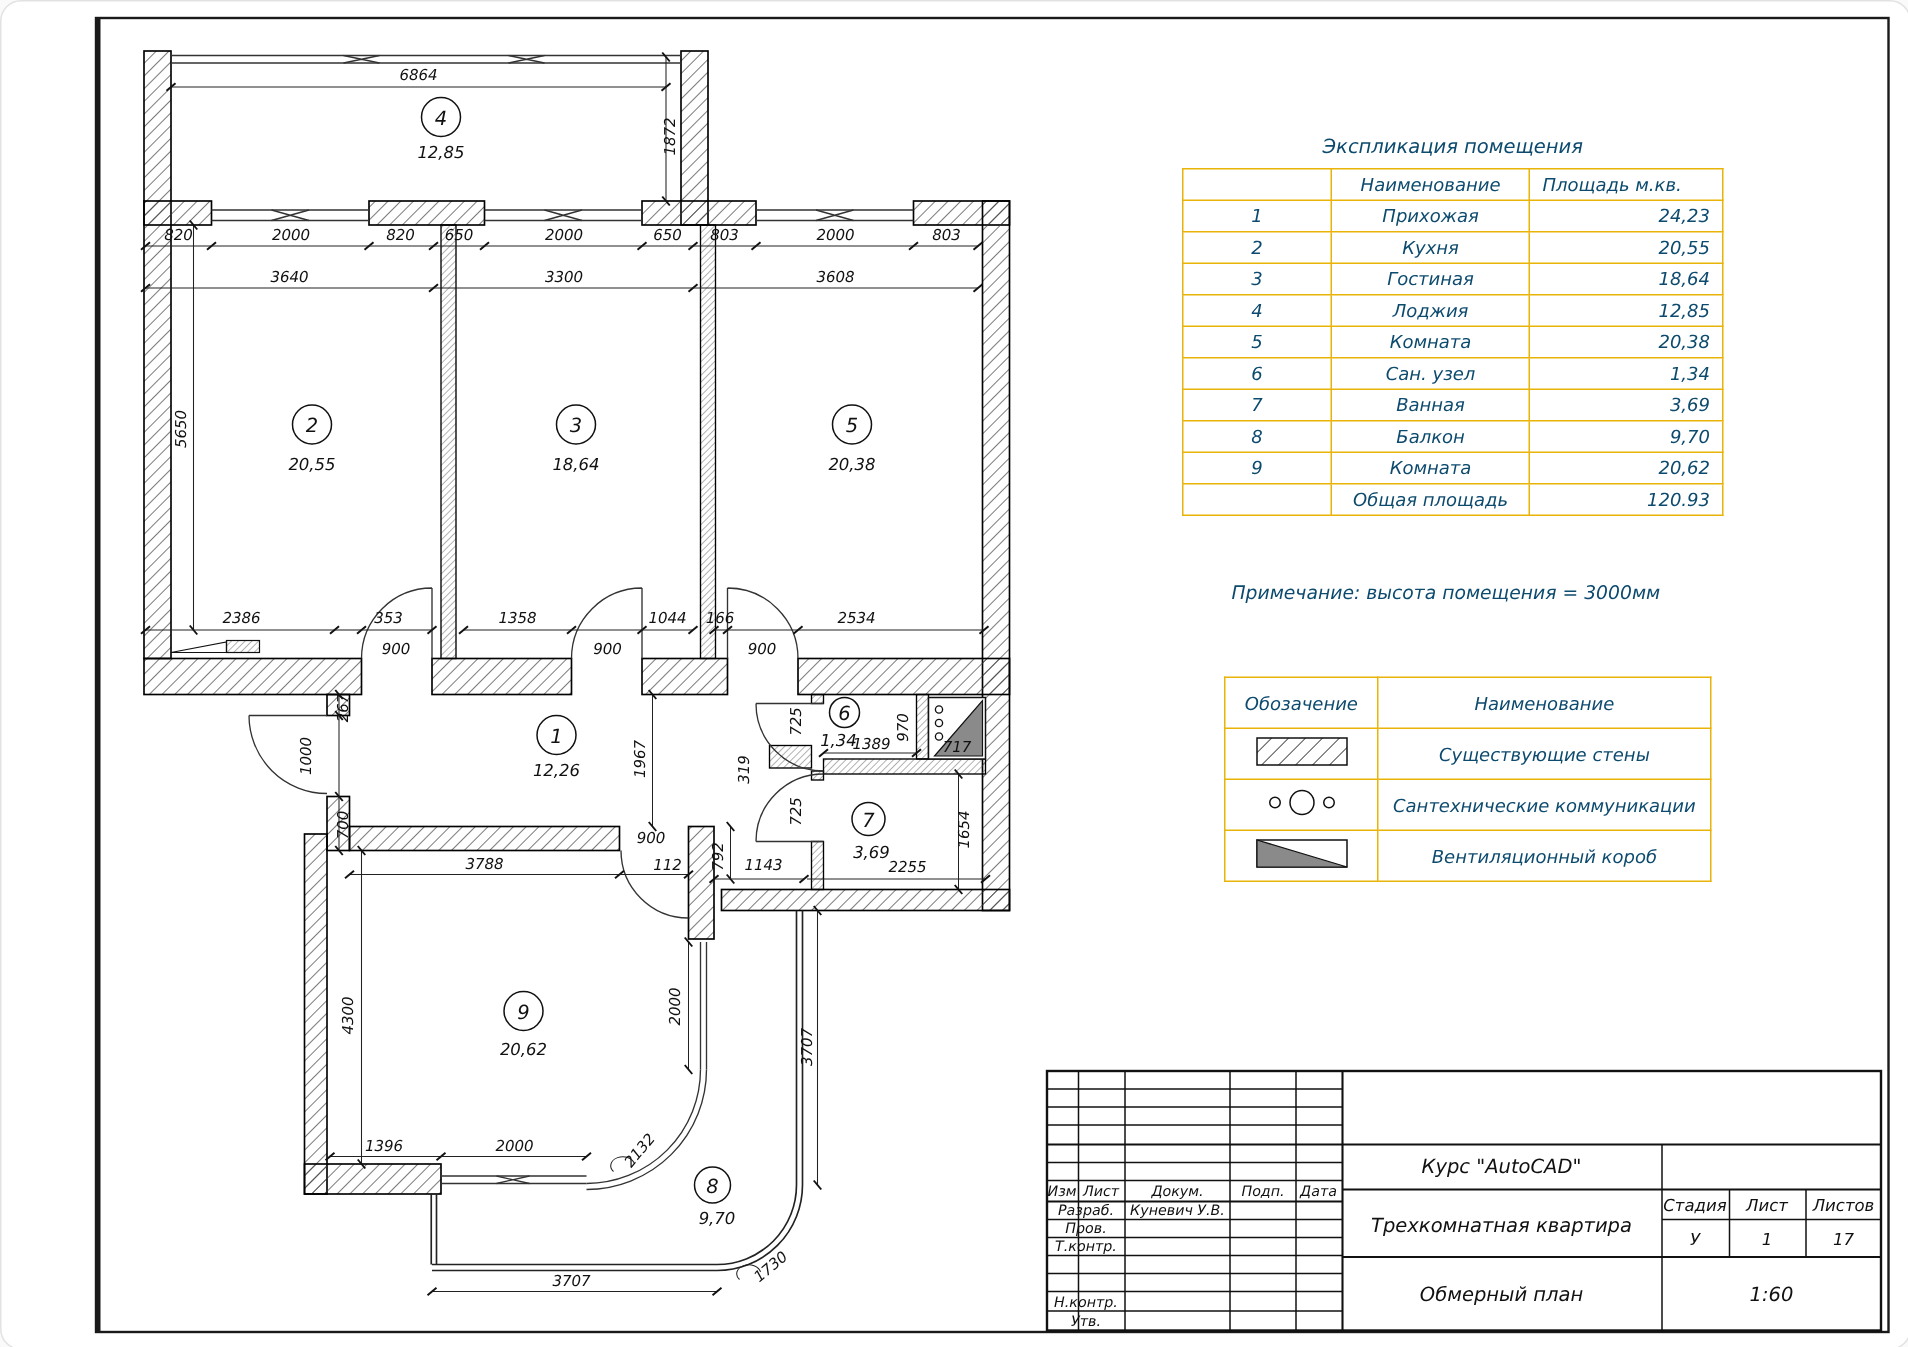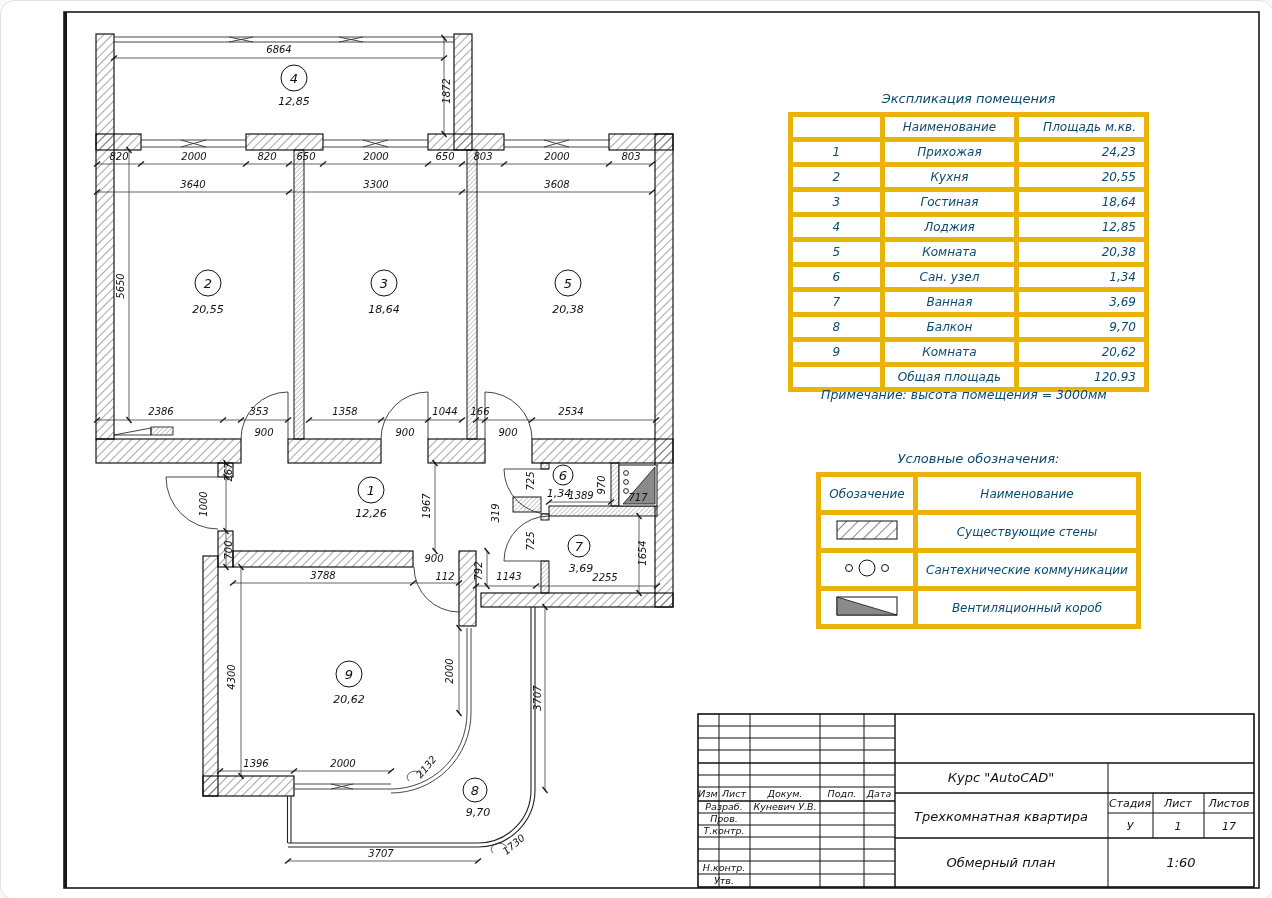--- a/index.html
+++ b/index.html
@@ -10,21 +10,21 @@
   .t{font-size:10px;text-anchor:middle;}
   .rn{font-size:13px;text-anchor:middle;}
   .ra{font-size:11px;text-anchor:middle;}
   .tbs{font-size:9.5px;text-anchor:middle;}
   .tbm{font-size:11px;text-anchor:middle;}
   .tbl{font-size:13px;text-anchor:middle;}
   
   .panel{position:absolute;color:#0c4a6e;font-style:italic;}
   .ttl{font-size:13px;text-align:center;margin-bottom:6px;}
   table.x{border-collapse:collapse;table-layout:fixed;}
-  table.x td,table.x th{border:5px solid #eab308;font-weight:normal;font-size:12px;
+  table.x td,table.x th{border:1px solid #eab308;font-weight:normal;font-size:12px;
      font-style:italic;padding:0 8px;overflow:hidden;white-space:nowrap;}
   .expl td{height:20px;}
   .expl .c-num{width:119px;text-align:center;}
   .expl .c-name{width:121px;text-align:center;}
   .expl .c-area{width:121px;text-align:right;}
   .lgd td{height:33px;}
   .lgd .c-sym{width:112px;text-align:center;}
   .lgd .c-nm{width:213px;text-align:center;}
   .note{font-size:12.5px;text-align:left;}
 </style>
@@ -335,21 +335,21 @@
     </g>
   </svg>
 
   <div class="panel" style="left:787px;top:90px;width:361px;">
     <div class="ttl">Экспликация помещения</div>
     <table class="x expl">
       <tbody>
           <tr>
         <td class="c-num"></td>
         <td class="c-name">Наименование</td>
-        <td class="c-area" style="text-align:right;font-style:italic;">Площадь м.кв.</td>
+        <td class="c-area" style="text-align:left;font-style:italic;">Площадь м.кв.</td>
       </tr>
       <tr>
             <td class="c-num">1</td>
             <td class="c-name">Прихожая</td>
             <td class="c-area">24,23</td>
           </tr>
       <tr>
             <td class="c-num">2</td>
             <td class="c-name">Кухня</td>
             <td class="c-area">20,55</td>
@@ -394,21 +394,20 @@
         <td class="c-name">Общая площадь</td>
         <td class="c-area">120.93</td>
       </tr>
     </tbody>
       </table>
   </div>
 
   <div class="panel note" style="left:820px;top:386px;width:300px;">Примечание:  высота помещения = 3000мм</div>
 
   <div class="panel" style="left:815px;top:450px;width:325px;">
-    <div class="ttl">Условные обозначения:</div>
     <table class="x lgd">
       <tbody>
           <tr style="height:20px;">
         <td class="c-sym">Обозачение</td>
         <td class="c-nm" style="text-align:center;">Наименование</td>
       </tr>
       <tr>
         <td class="c-sym">
           <svg width="62" height="20">
             <defs>

